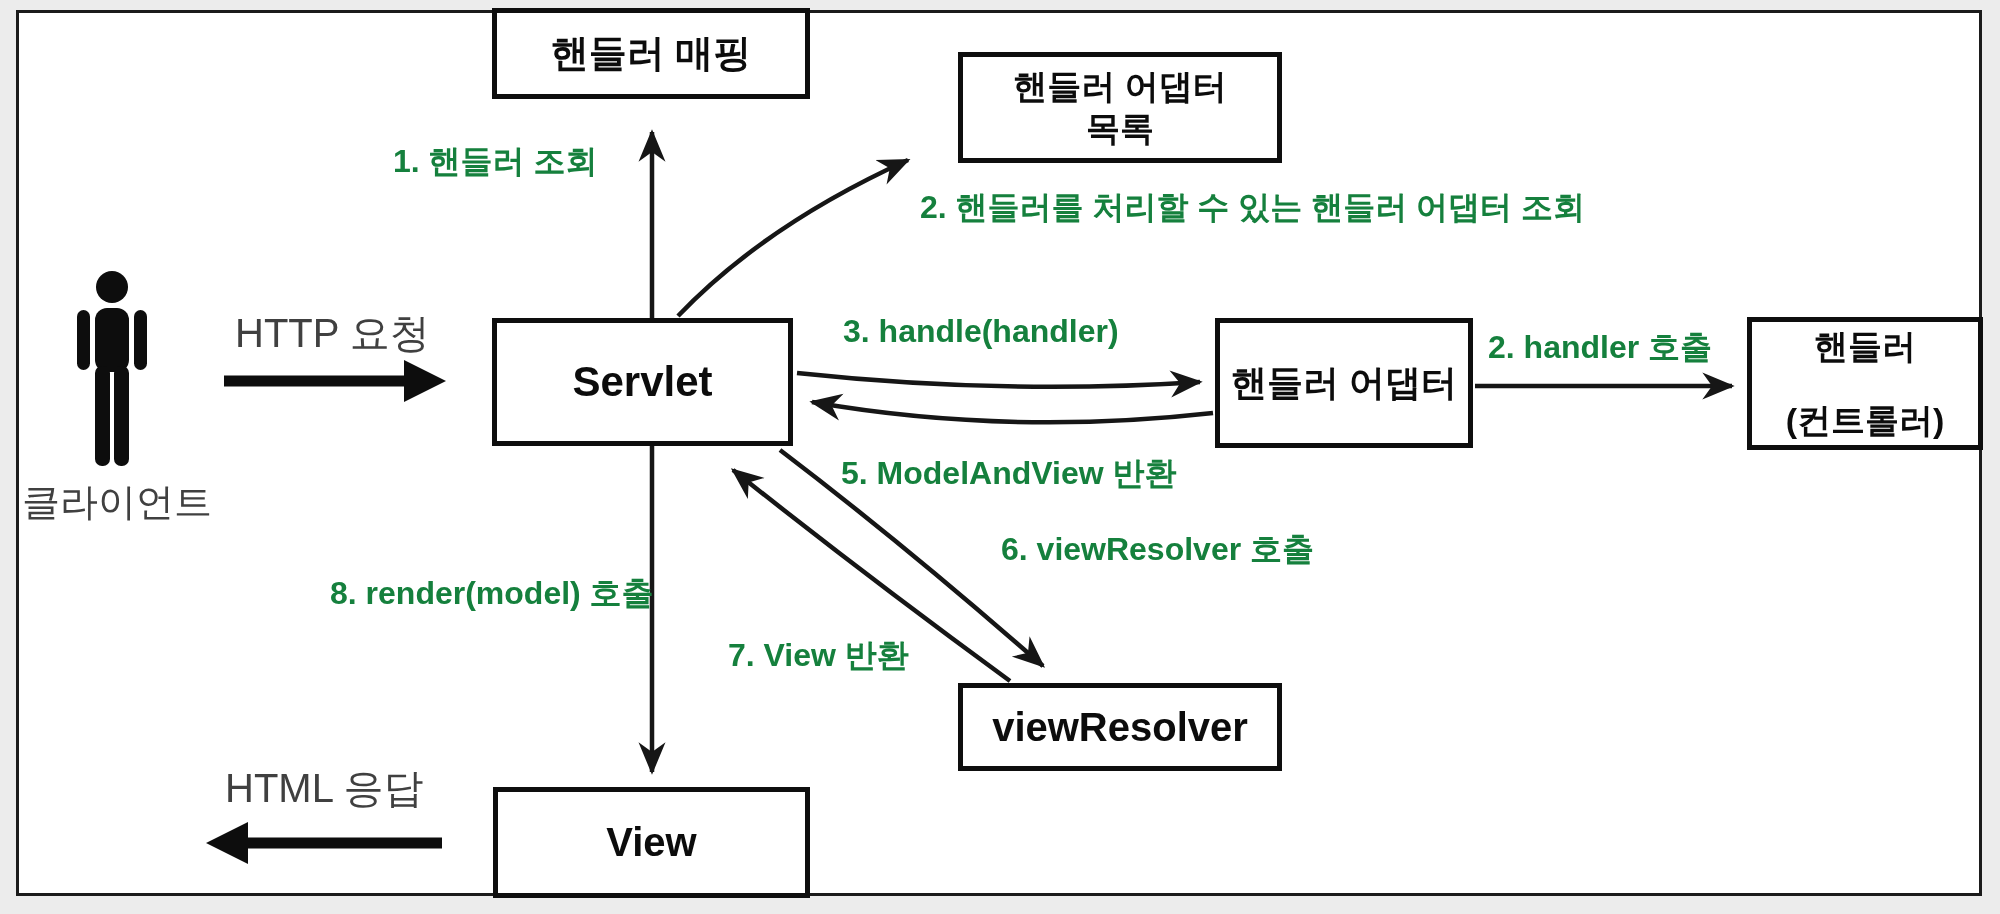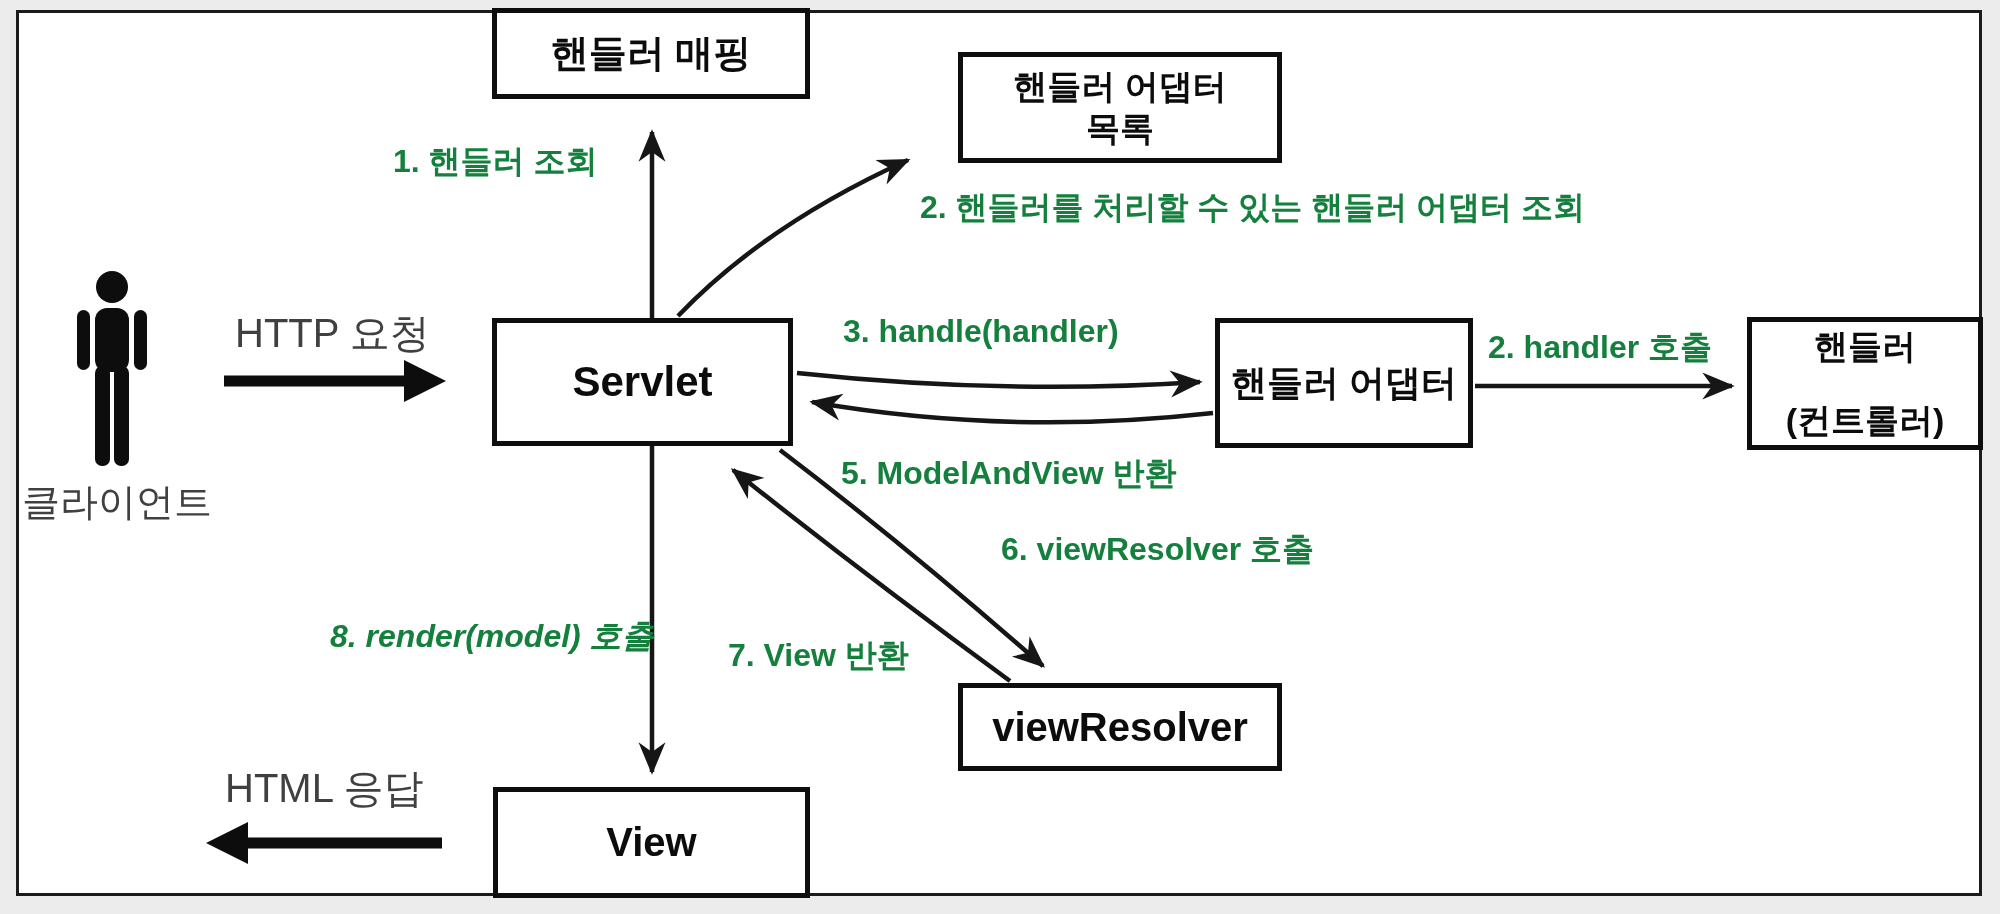--- a/index.html
+++ b/index.html
@@ -107,17 +107,17 @@
   <span>View</span>
 </div>
 
 <div class="slabel" style="left:393px;top:140px;">1. 핸들러 조회</div>
 <div class="slabel" style="left:920px;top:186px;">2. 핸들러를 처리할 수 있는 핸들러 어댑터 조회</div>
 <div class="slabel" style="left:843px;top:313px;">3. handle(handler)</div>
 <div class="slabel" style="left:1488px;top:326px;">2. handler 호출</div>
 <div class="slabel" style="left:813px;top:452px;margin-left:28px;">5. ModelAndView 반환</div>
 <div class="slabel" style="left:957px;top:528px;margin-left:44px;">6. viewResolver 호출</div>
 <div class="slabel" style="left:728px;top:634px;">7. View 반환</div>
-<div class="slabel" style="left:330px;top:615px;font-style:italic;">8. render(model) 호출</div>
+<div class="slabel" style="left:330px;top:572px;">8. render(model) 호출</div>
 
 <div class="biglabel" style="left:235px;top:306px;">HTTP 요청</div>
 <div class="biglabel" style="left:225px;top:761px;">HTML 응답</div>
 <div class="biglabel" style="left:22px;top:477px;font-size:38px;">클라이언트</div>
 
 </body></html>

